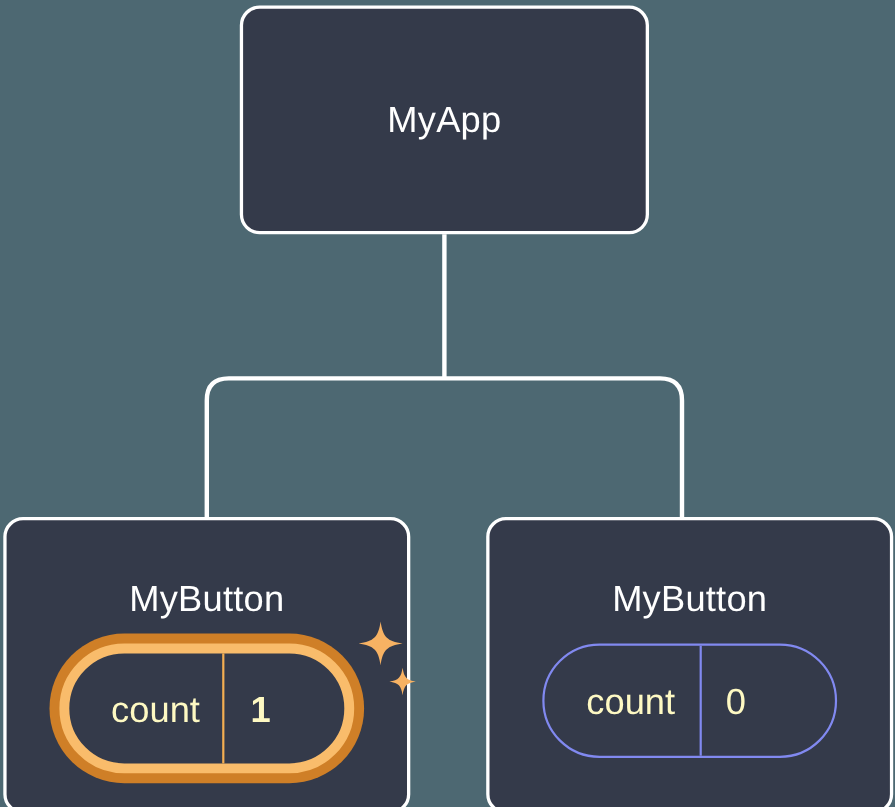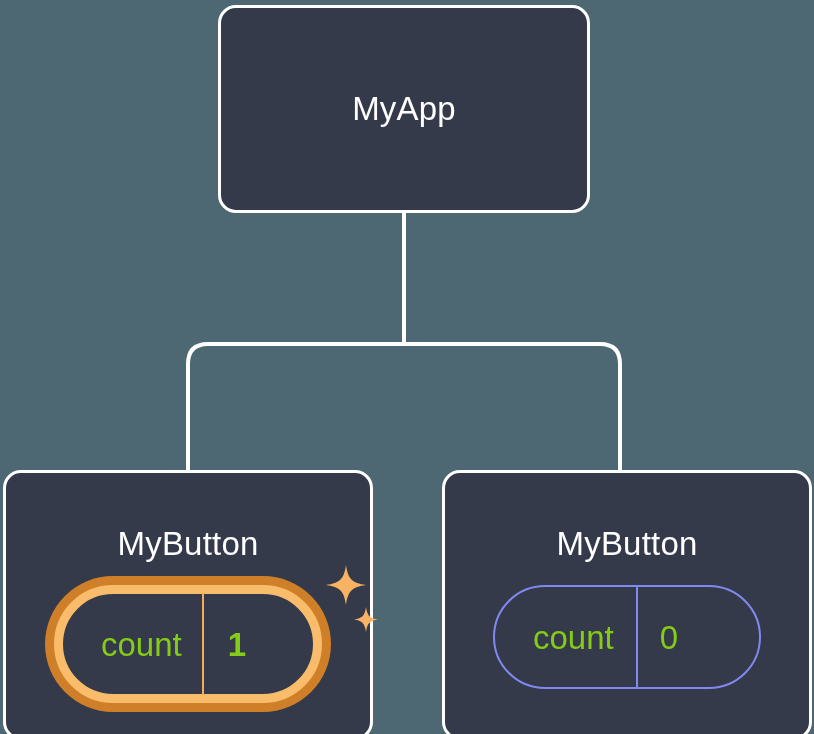--- a/index.html
+++ b/index.html
@@ -124,21 +124,21 @@
   }
   .pill.highlight .pill-val {
     padding: 0 44px 0 24px;
     border-left: 2px solid #f4ae52;
   }
 
   .pill-key, .pill-val {
     display: flex;
     align-items: center;
     justify-content: center;
-    color: #84cc16;
+    color: #fef9c3;
     font-size: 33px;
     font-weight: 400;
     white-space: nowrap;
     line-height: 1;
   }
   .pill-val.bold {
     font-weight: 700;
   }
 
   

